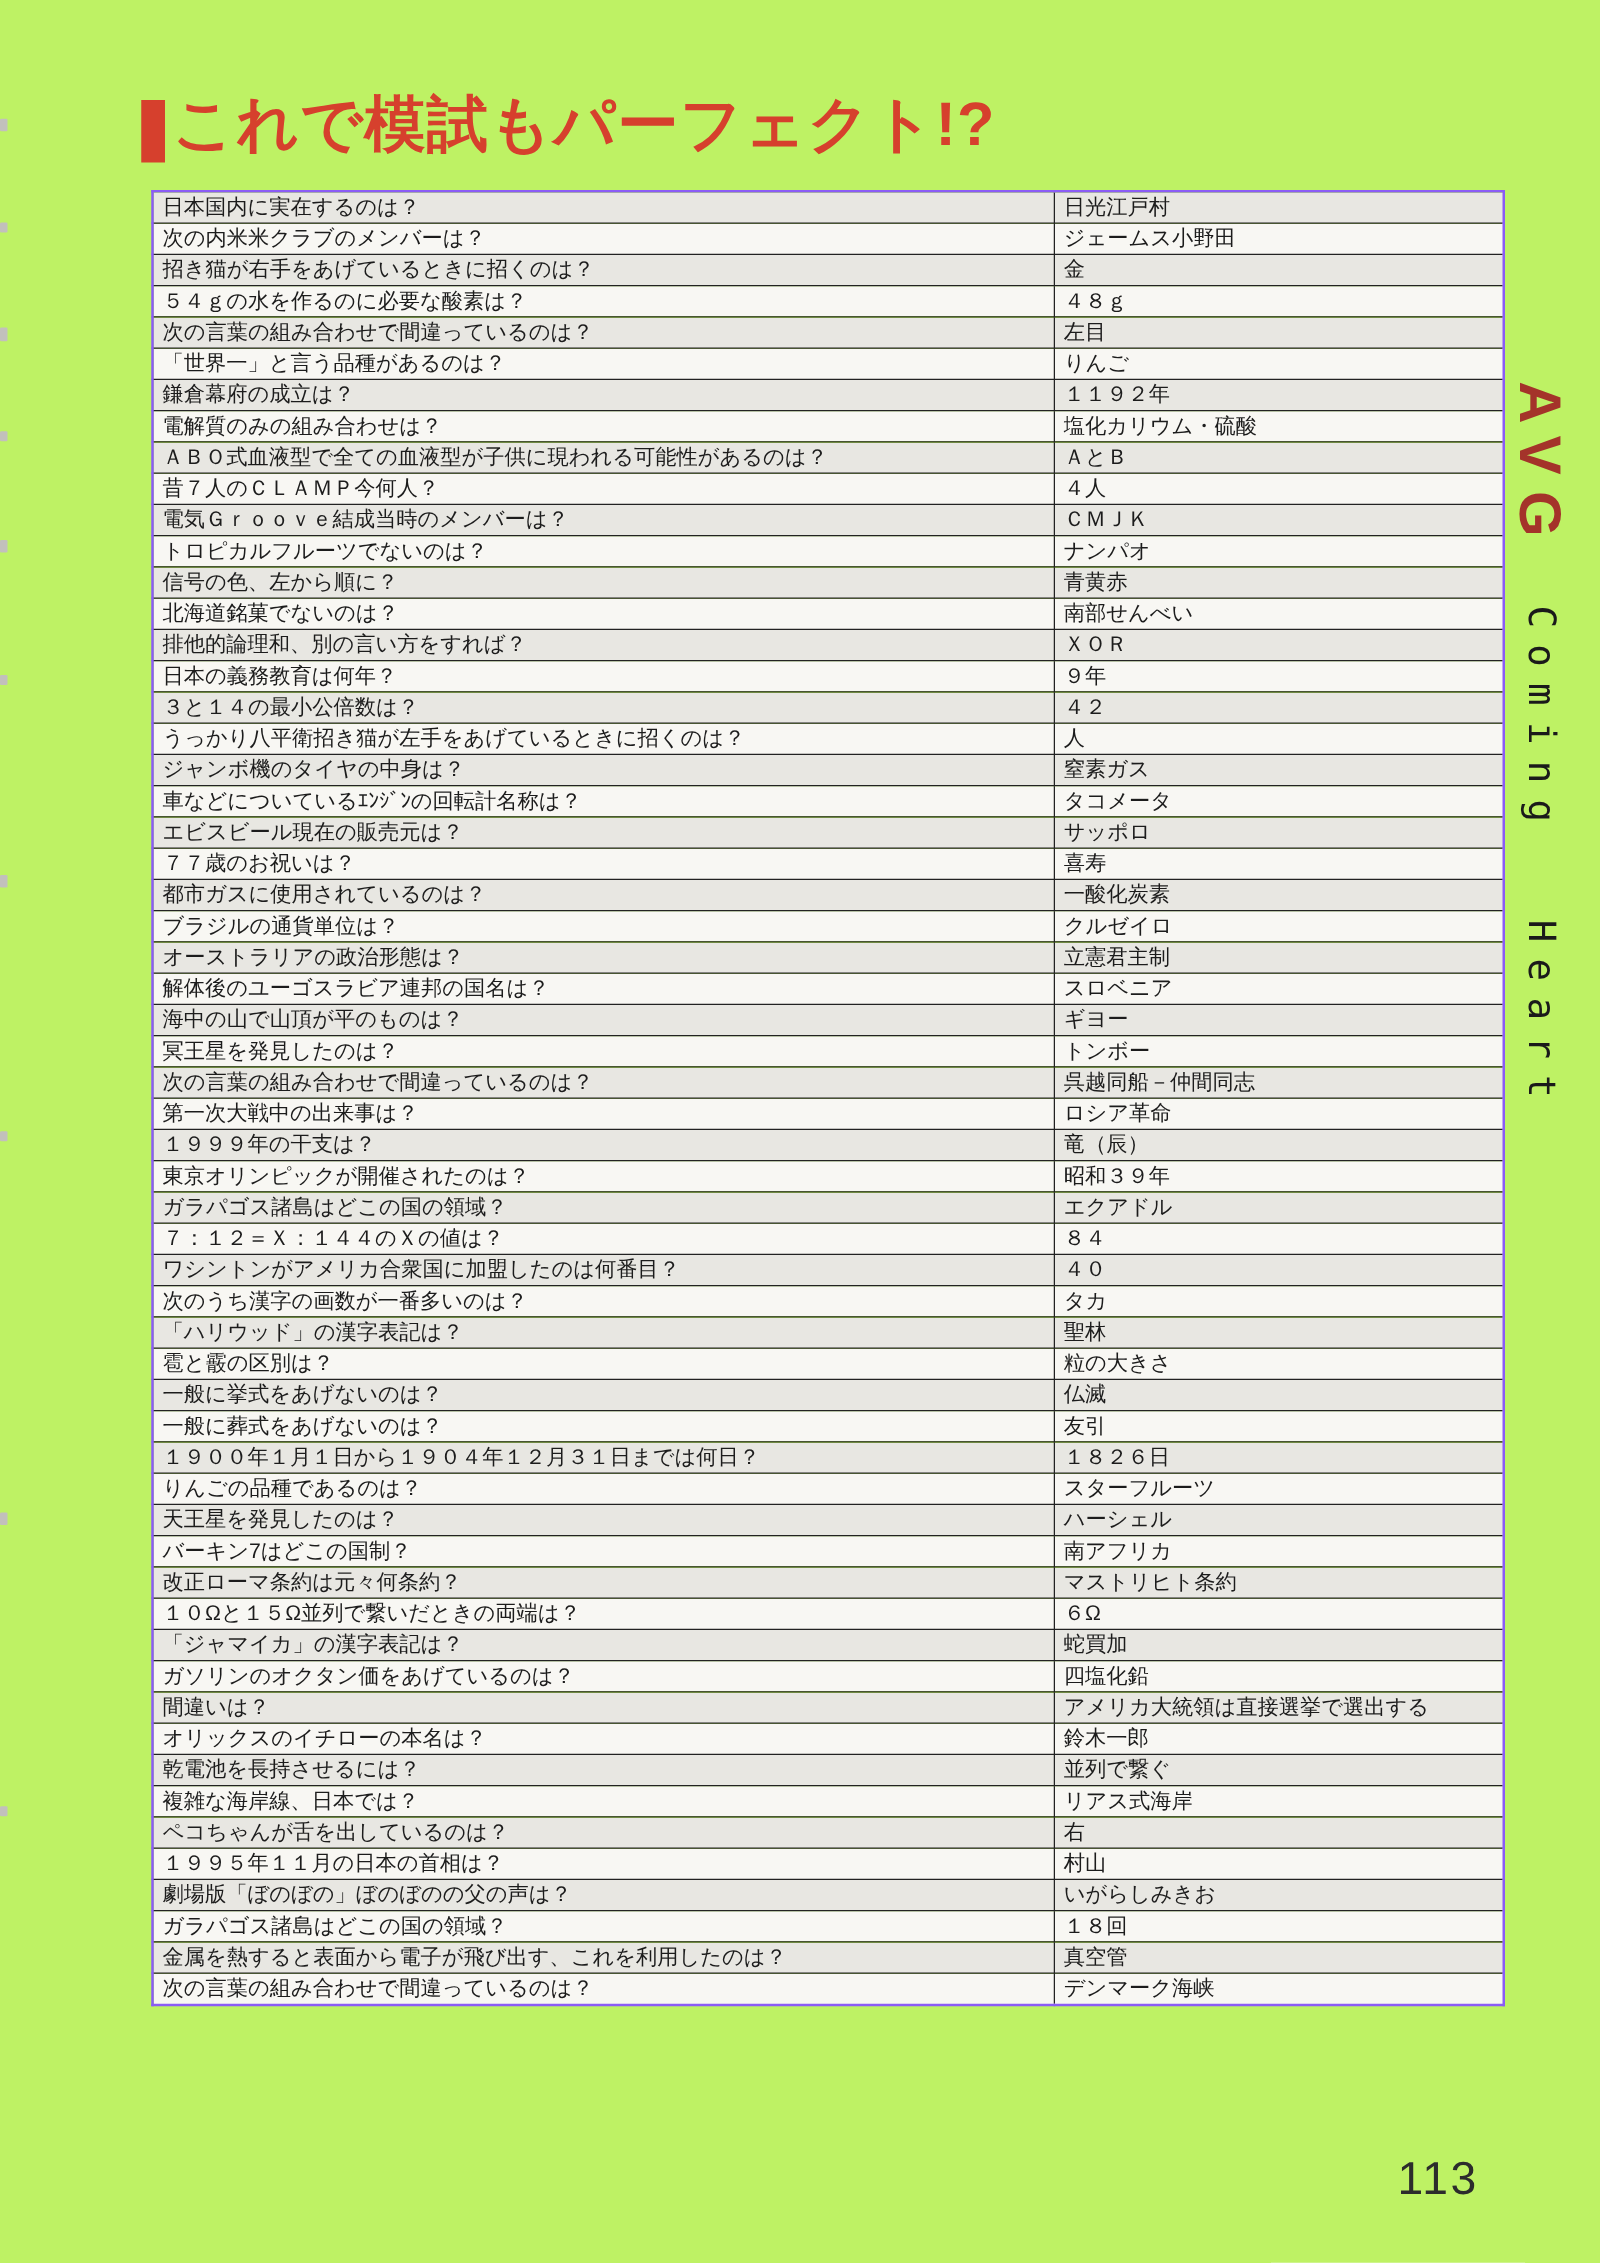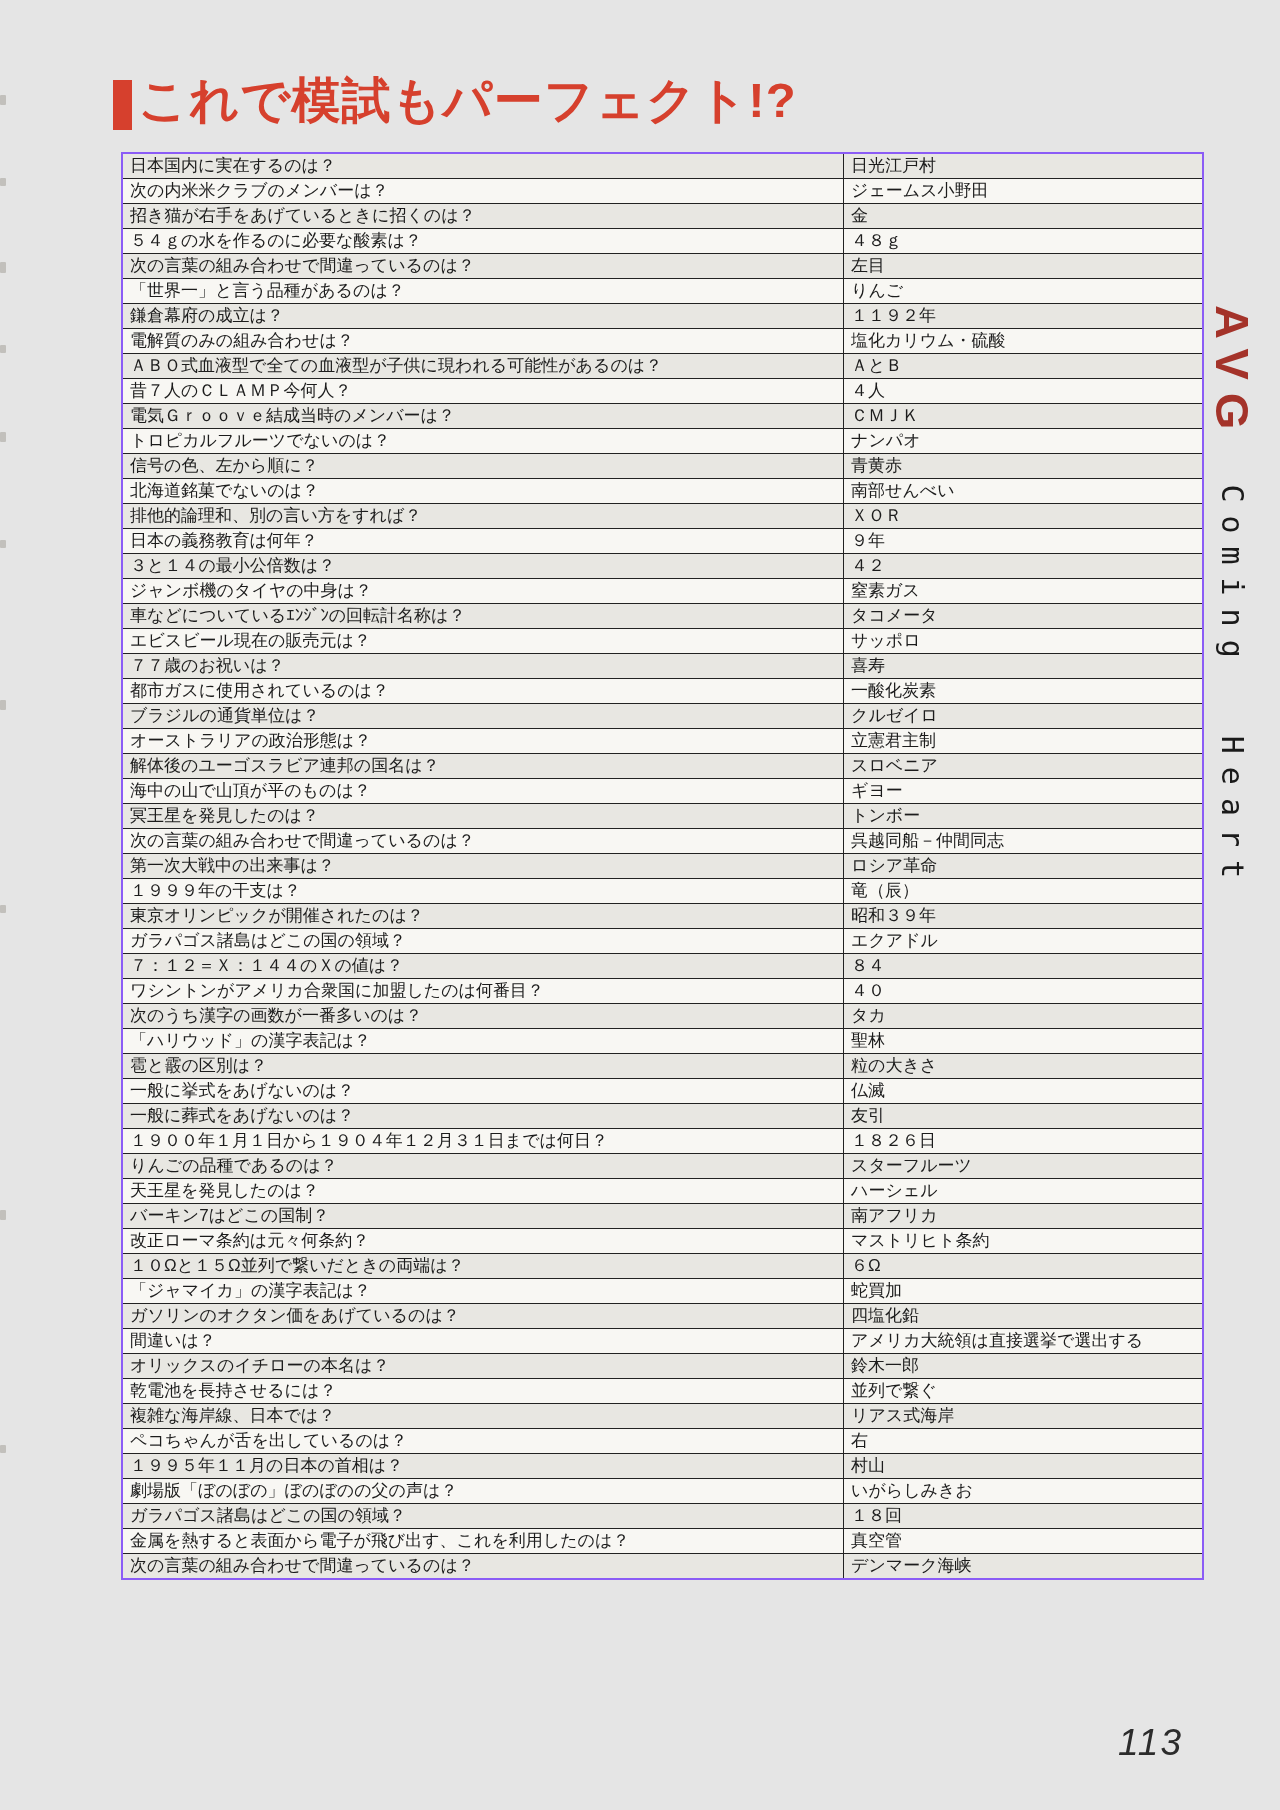--- a/index.html
+++ b/index.html
@@ -4,21 +4,21 @@
 <style>
   html,body{margin:0;padding:0;}
   body{
     width:1280px;height:1810px;
     background:#ffffff;
     font-family:"Liberation Sans","DejaVu Sans",sans-serif;
     position:relative;
   }
   .page{
     position:absolute;inset:0;
-    background:#e5e5e5;
+    background:#bef264;
     overflow:hidden;
   }
   
   .title-row{
     position:absolute;left:113px;top:72px;height:60px;
     display:flex;align-items:flex-start;
   }
   .red-bar{
     width:19px;height:50px;background:#d6402d;margin-top:8px;margin-right:6px;
     flex:0 0 auto;
@@ -63,21 +63,20 @@
     margin-left:42px;
     font-size:30px;color:#1a1a1a;
     letter-spacing:13px;word-spacing:34px;white-space:nowrap;
     font-family:"DejaVu Sans Mono","Liberation Mono",monospace;
   }
   
   .page-number{
     position:absolute;left:1118px;top:1722px;
     font-size:37px;color:#2c2c2c;letter-spacing:2px;
     font-family:"Liberation Sans","DejaVu Sans",sans-serif;
-    font-style:italic;
   }
   
   .edge-mark{
     position:absolute;left:0;width:6px;background:#c2c0bc;border-radius:1px;
   }
   .m1{top:95px;height:10px;}  .m2{top:178px;height:8px;}
   .m3{top:262px;height:11px;} .m4{top:345px;height:8px;}
   .m5{top:432px;height:10px;} .m6{top:540px;height:8px;}
   .m7{top:700px;height:10px;} .m8{top:905px;height:8px;}
   .m9{top:1210px;height:10px;}.m10{top:1445px;height:8px;}
@@ -154,20 +153,24 @@
           <td class="q">排他的論理和、別の言い方をすれば？</td>
           <td class="a">ＸＯＲ</td>
         </tr>
         <tr>
           <td class="q">日本の義務教育は何年？</td>
           <td class="a">９年</td>
         </tr>
         <tr>
           <td class="q">３と１４の最小公倍数は？</td>
           <td class="a">４２</td>
+        </tr>
+        <tr>
+          <td class="q">うっかり八平衛招き猫が左手をあげているときに招くのは？</td>
+          <td class="a">人</td>
         </tr>
         <tr>
           <td class="q">ジャンボ機のタイヤの中身は？</td>
           <td class="a">窒素ガス</td>
         </tr>
         <tr>
           <td class="q">車などについているｴﾝｼﾞﾝの回転計名称は？</td>
           <td class="a">タコメータ</td>
         </tr>
         <tr>

